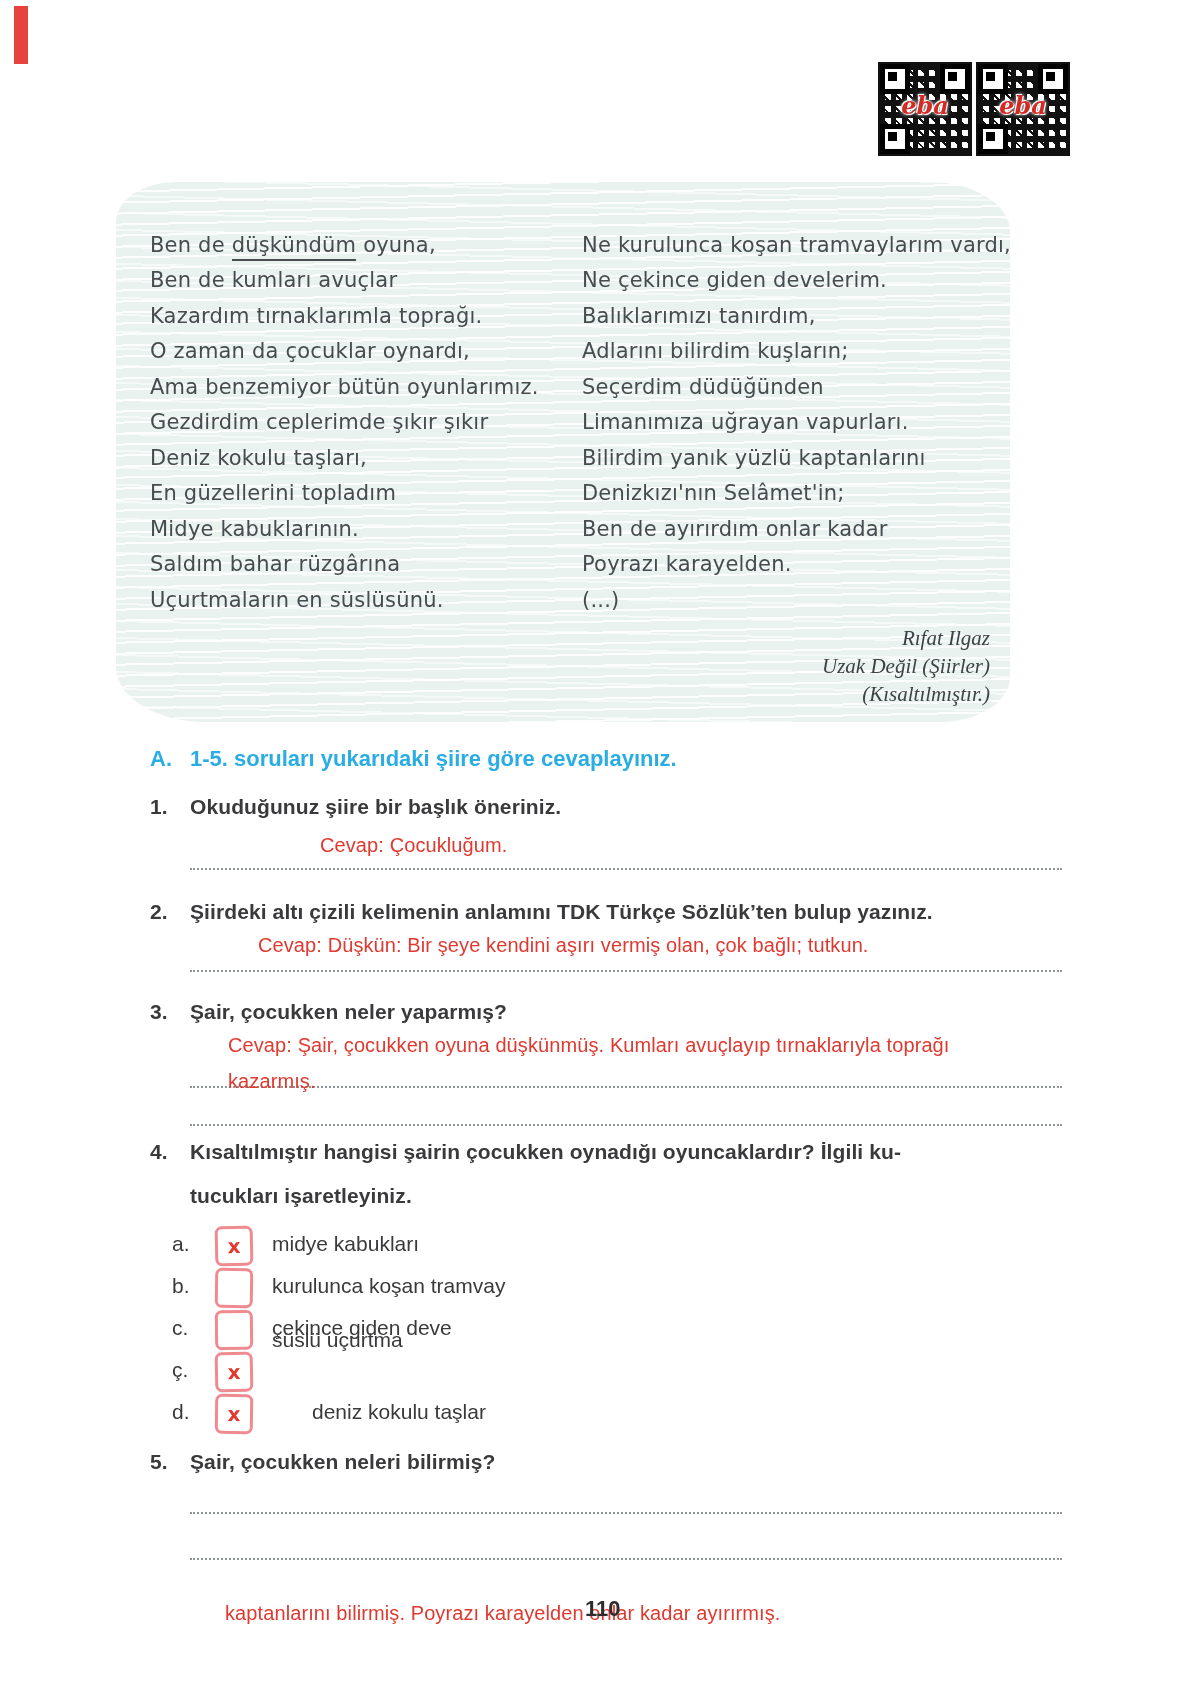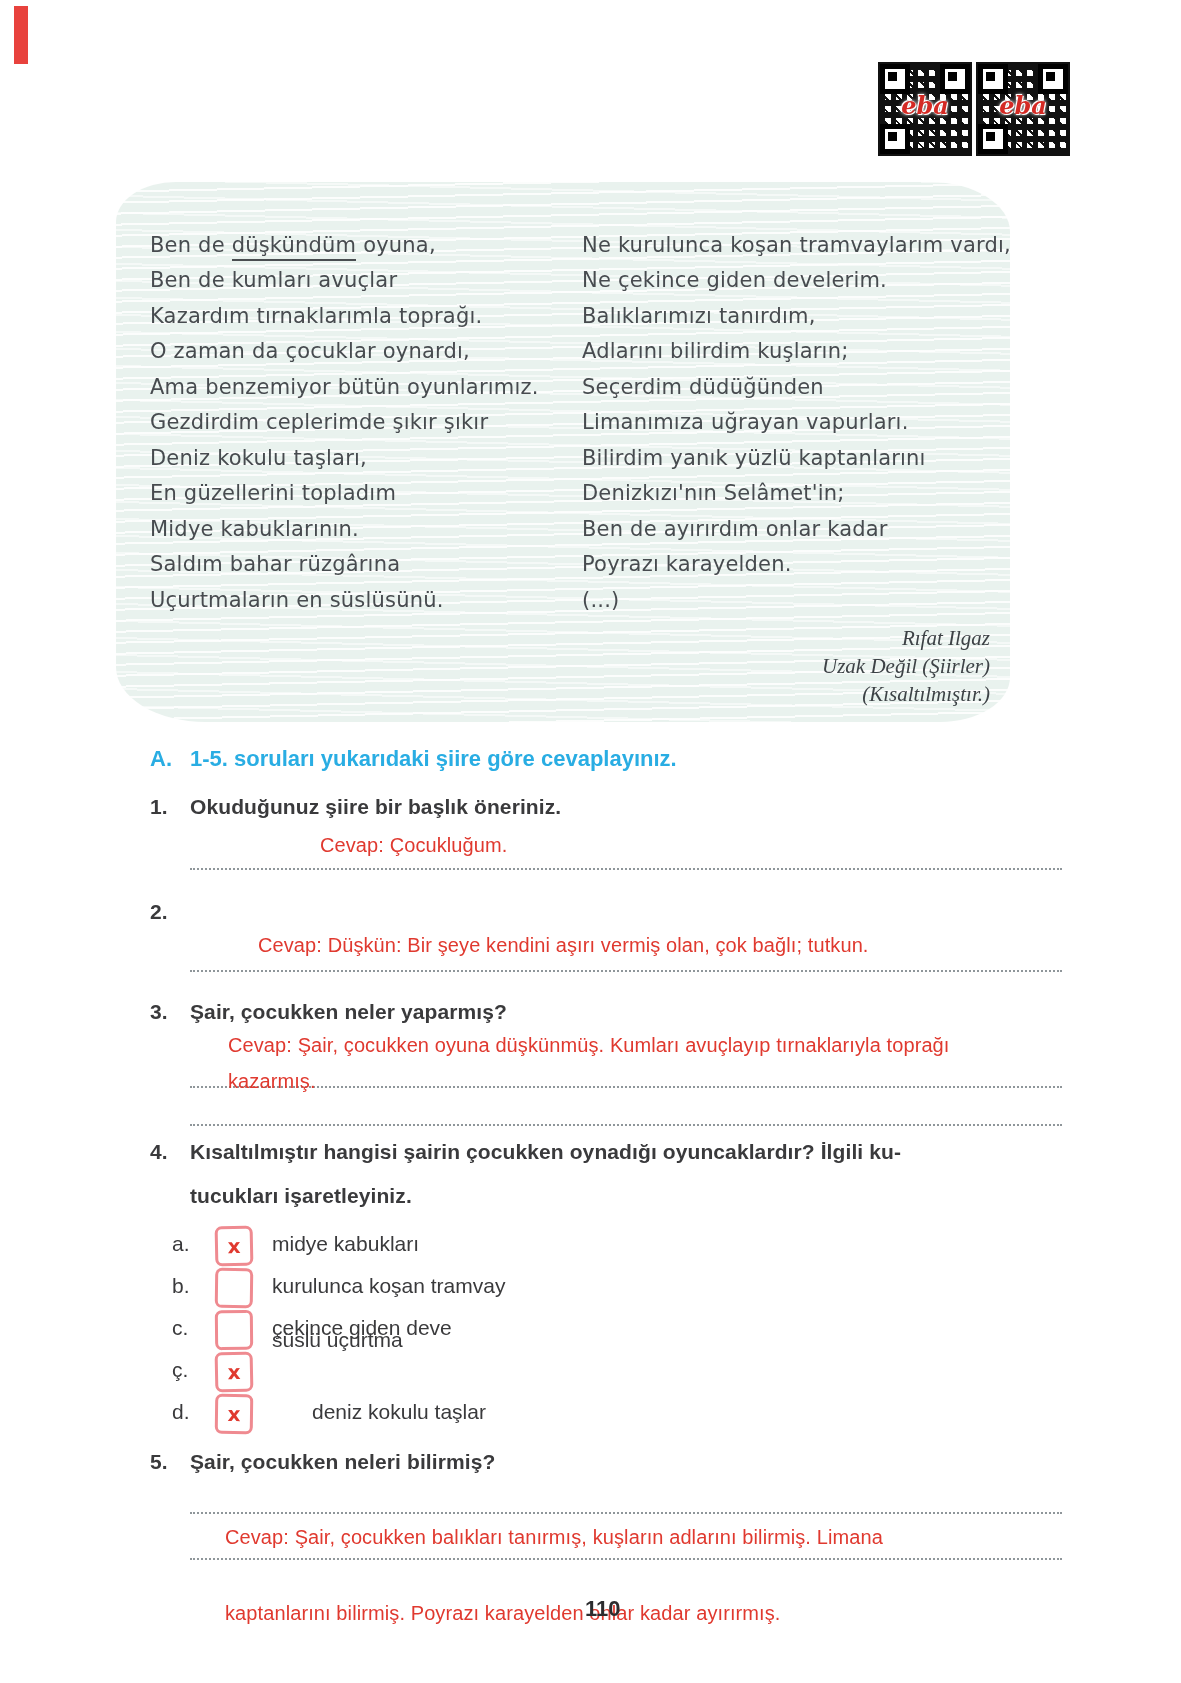--- a/index.html
+++ b/index.html
@@ -151,20 +151,21 @@
 
   <div class="abs sec-label cyan" style="top:746px;">A.</div>
   <div class="abs sec-text cyan" style="top:746px;">1-5. soruları yukarıdaki şiire göre cevaplayınız.</div>
 
   <div class="abs qnum" style="top:795px;">1.</div>
   <div class="abs qtext" style="top:795px;">Okuduğunuz şiire bir başlık öneriniz.</div>
   <div class="abs answer" style="left:320px;top:834px;">Cevap: Çocukluğum.</div>
   <div class="abs dots" style="top:866px;"></div>
 
   <div class="abs qnum" style="top:900px;">2.</div>
+  <div class="abs qtext" style="top:900px;">Şiirdeki altı çizili kelimenin anlamını TDK Türkçe Sözlük’ten bulup yazınız.</div>
   <div class="abs answer" style="left:258px;top:934px;">Cevap: Düşkün: Bir şeye kendini aşırı vermiş olan, çok bağlı; tutkun.</div>
   <div class="abs dots" style="top:968px;"></div>
 
   <div class="abs qnum" style="top:1000px;">3.</div>
   <div class="abs qtext" style="top:1000px;">Şair, çocukken neler yaparmış?</div>
   <div class="abs answer" style="left:228px;top:1034px;">Cevap: Şair, çocukken oyuna düşkünmüş. Kumları avuçlayıp tırnaklarıyla toprağı</div>
   <div class="abs dots" style="top:1084px;"></div>
   <div class="abs answer" style="left:228px;top:1070px;">kazarmış.</div>
   <div class="abs dots" style="top:1122px;"></div>
 
@@ -198,19 +199,18 @@
 
   <div class="abs opt-letter" style="top:1400px;">d.</div>
   <div class="abs opt-box r2" style="top:1394px;">
       <span class="mark">x</span>
     </div>
   <div class="abs opt-label" style="top:1400px;margin-left:40px;">deniz kokulu taşlar</div>
 
   <div class="abs qnum" style="top:1450px;">5.</div>
   <div class="abs qtext" style="top:1450px;">Şair, çocukken neleri bilirmiş?</div>
   <div class="abs dots" style="top:1510px;"></div>
-  <div class="abs answer" style="left:225px;top:1526px;">Cevap: Şair, çocukken balıkları tanırmış, kuşların adlarını bilirmiş. Limana</div>
   <div class="abs dots" style="top:1556px;"></div>
   <div class="abs answer" style="left:225px;top:1602px;">kaptanlarını bilirmiş. Poyrazı karayelden onlar kadar ayırırmış.</div>
 
   <div class="abs page-num">110</div>
 
 </div>
 
 </body></html>

